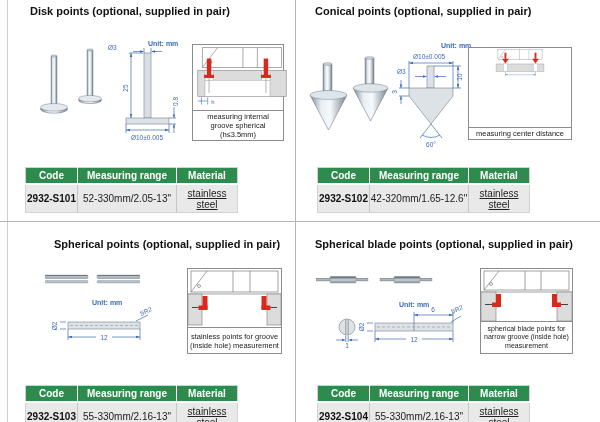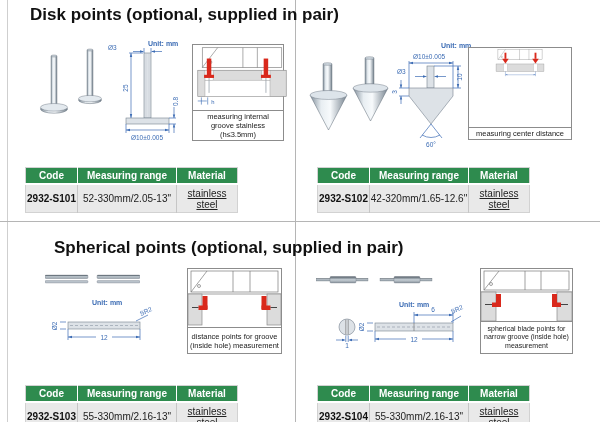--- a/index.html
+++ b/index.html
@@ -1,21 +1,21 @@
 <!DOCTYPE html>
 <html><head>
 <meta charset="utf-8">
 <style>
   html,body{margin:0;padding:0;background:#fff;}
   .page{position:relative;width:600px;height:422px;background:#fff;overflow:hidden;
         font-family:"Liberation Sans",sans-serif;}
   .edge{position:absolute;background:#cfcfcf;}
   .divider{position:absolute;background:#b5b5b5;}
   .section{position:absolute;}
-  .title{position:absolute;font-size:17px;font-weight:bold;color:#111;white-space:nowrap;}
+  .title{position:absolute;font-size:11px;font-weight:bold;color:#111;white-space:nowrap;}
   .abs{position:absolute;}
   
   .illus{position:absolute;box-sizing:border-box;border:1px solid #8c8c8c;background:#fff;
          display:flex;flex-direction:column;}
   .illus svg{display:block;}
   .cap{flex:1;border-top:1px solid #8c8c8c;display:flex;flex-direction:column;justify-content:center;
        text-align:center;font-size:7.5px;line-height:1.2;color:#222;padding:1px 1px;}
   .cap.small{font-size:7px;line-height:1.15;}
   
   table.spec{position:absolute;border-collapse:collapse;table-layout:fixed;width:212px;
@@ -140,21 +140,21 @@
         </g>
         <line x1="12.5" y1="36.5" x2="12.5" y2="53" class="stm"></line>
         <line x1="75.5" y1="36.5" x2="75.5" y2="53" class="stm"></line>
         <line x1="4" y1="58" x2="4" y2="66" class="bl"></line>
           <line x1="11" y1="58" x2="11" y2="66" class="bl"></line>
         <line x1="0" y1="62" x2="10" y2="62" class="bl"></line>
         <text class="dim" x="15" y="65">h</text>
       </svg>
       <div class="cap">
         <div>measuring internal</div>
-        <div>groove stainless (h≤3.5mm)</div>
+        <div>groove spherical (h≤3.5mm)</div>
       </div>
     </div>
 
     <table class="spec" style="left:17px;top:167px;">
       <colgroup>
           <col style="width:52px">
           <col style="width:99px">
           <col style="width:61px">
         </colgroup>
       <tbody>
@@ -166,20 +166,21 @@
       <tr>
         <td class="code">2932-S101</td>
         <td>52-330mm/2.05-13"</td>
         <td>stainless steel</td>
       </tr>
     </tbody>
       </table>
   </div>
 
   <div class="section" style="left:296px;top:0;width:304px;height:221px;">
+    <div class="title" style="left:19px;top:5px;">Conical points (optional, supplied in pair)</div>
 
     <svg class="abs" style="left:12px;top:55px;" width="90" height="80" viewBox="0 0 90 80">
       <g>
         <rect x="15" y="9" width="9" height="27" fill="url(#g0)" stroke="#5f6b76" stroke-width=".4"></rect>
         <ellipse cx="19.5" cy="9" rx="4.5" ry="1.3" fill="#cfd8df" stroke="#5f6b76" stroke-width=".4"></ellipse>
         <polygon points="2,40 39,40 20.5,75" fill="url(#g0)" stroke="#5f6b76" stroke-width=".5"></polygon>
         <ellipse cx="20.5" cy="40" rx="18.5" ry="4.5" fill="#dde4ea" stroke="#5f6b76" stroke-width=".4"></ellipse>
       </g>
       <g>
         <rect x="57" y="3" width="9" height="26" fill="url(#g0)" stroke="#5f6b76" stroke-width=".4"></rect>
@@ -320,21 +321,21 @@
         <g>
           <rect x="14.5" y="27" width="5" height="13" class="red"></rect>
             <rect x="10.5" y="36.5" width="9" height="4.5" class="red"></rect>
           <rect x="73.5" y="27" width="5" height="13" class="red"></rect>
             <rect x="73.5" y="36.5" width="9" height="4.5" class="red"></rect>
         </g>
         <line x1="10.5" y1="38.5" x2="4" y2="38.5" class="tick"></line>
         <line x1="82.5" y1="38.5" x2="89" y2="38.5" class="tick"></line>
       </svg>
       <div class="cap">
-        <div>distance points for groove</div>
+        <div>stainless points for groove</div>
         <div>(inside hole) measurement</div>
       </div>
     </div>
 
     <table class="spec" style="left:17px;top:163px;">
       <colgroup>
           <col style="width:52px">
           <col style="width:99px">
           <col style="width:61px">
         </colgroup>
@@ -347,20 +348,21 @@
       <tr>
         <td class="code">2932-S103</td>
         <td>55-330mm/2.16-13"</td>
         <td>stainless steel</td>
       </tr>
     </tbody>
       </table>
   </div>
 
   <div class="section" style="left:296px;top:222px;width:304px;height:200px;">
+    <div class="title" style="left:19px;top:16px;">Spherical blade points (optional, supplied in pair)</div>
 
     <svg class="abs" style="left:20px;top:50px;" width="120" height="16" viewBox="0 0 120 16">
       <g>
         <rect x="0" y="6.5" width="52" height="2.5" fill="url(#g0v)" stroke="#5f6b76" stroke-width=".3"></rect>
         <rect x="14" y="4.5" width="26" height="6.5" rx="1" fill="url(#g0v)" stroke="#5f6b76" stroke-width=".3"></rect>
       </g>
       <g>
         <rect x="64" y="6.5" width="52" height="2.5" fill="url(#g0v)" stroke="#5f6b76" stroke-width=".3"></rect>
         <rect x="78" y="4.5" width="26" height="6.5" rx="1" fill="url(#g0v)" stroke="#5f6b76" stroke-width=".3"></rect>
       </g>

